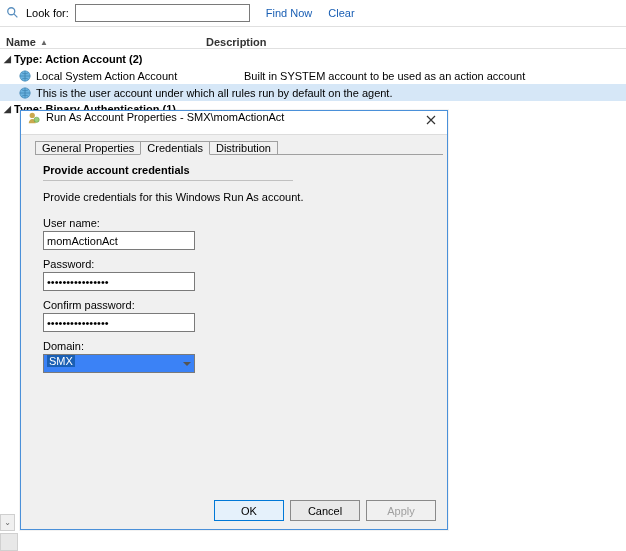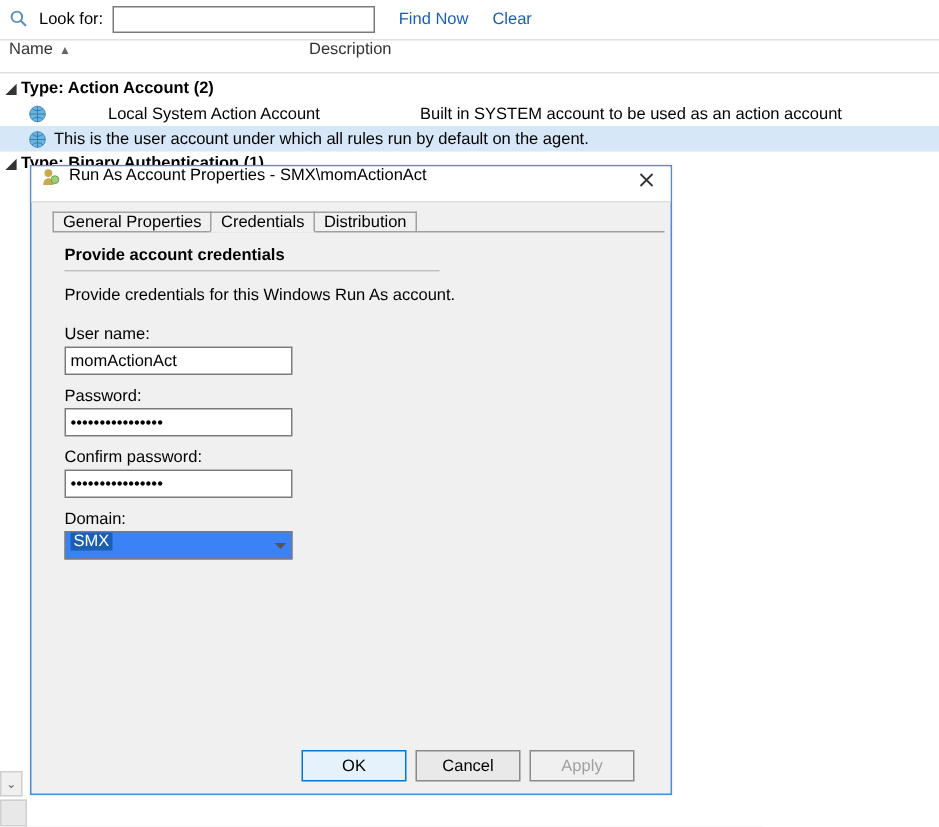--- a/index.html
+++ b/index.html
@@ -5,33 +5,33 @@
 * { box-sizing: border-box; font-family: "Segoe UI", Tahoma, sans-serif; font-size: 11px; }
 body { margin: 0; width: 626px; height: 551px; background: #fff; color: #000; position: relative; overflow: hidden; }
 
 
 .lookbar { display: flex; align-items: center; gap: 6px; padding: 4px 6px; border-bottom: 1px solid #e0e0e0; }
 .lookbar .mag { width: 14px; height: 14px; }
 .lookbar input { width: 175px; height: 18px; border: 1px solid #7a7a7a; padding: 0 3px; }
 .lookbar .link { color: #1a5fb4; cursor: pointer; margin-left: 10px; }
 
 
-.colhdr { display: flex; border-bottom: 1px solid #e0e0e0; height: 22px; align-items: flex-start; padding-left: 6px; color: #333; }
+.colhdr { display: flex; border-bottom: 1px solid #e0e0e0; height: 22px; align-items: flex-end; padding-left: 6px; color: #333; font-weight: bold; }
 .colhdr .col1 { width: 200px; display: flex; align-items: center; gap: 4px; }
 .colhdr .col1 .sort { font-size: 8px; color: #666; }
 .colhdr .col2 { flex: 1; }
 
 
 .listbody { padding: 2px 0; }
 .group { display: flex; align-items: center; padding: 2px 6px 2px 4px; font-weight: bold; }
 .group .arrow { width: 10px; display: inline-block; font-size: 9px; color: #333; }
 .row { display: flex; align-items: center; padding: 1px 0 1px 18px; height: 17px; }
 .row.sel { background: #d6e7f7; }
 .row .ic { width: 14px; height: 14px; margin-right: 4px; }
-.row .c1 { width: 208px; margin-left: 36px; }
+.row .c1 { width: 208px; }
 .row .c2 { flex: 1; color: #000; }
 
 
 .dialog { position: absolute; left: 20px; top: 110px; width: 428px; height: 420px; background: #f0f0f0; border: 1px solid #4a90d9; box-shadow: 0 0 0 1px rgba(0,0,0,0.05); }
 .titlebar { display: flex; align-items: flex-start; height: 24px; background: #fff; border-bottom: 1px solid #dcdcdc; padding: 0 6px; }
 .titlebar .ic { width: 14px; height: 14px; margin-right: 5px; }
 .titlebar .title { flex: 1; }
 .titlebar .close { width: 20px; height: 18px; display: flex; align-items: center; justify-content: center; cursor: pointer; }
 
 .tabs { display: flex; margin: 6px 4px 0 14px; }
@@ -42,21 +42,21 @@
 .tabbody { padding: 6px 14px 0 22px; }
 .section-title { font-weight: bold; padding: 3px 0 4px 0; border-bottom: 1px solid #c0c0c0; width: 250px; }
 .hint { margin: 10px 0 14px 0; }
 .fld-label { margin-top: 8px; }
 .fld-input, .fld-combo { width: 152px; height: 19px; border: 1px solid #7a7a7a; padding: 0 3px; margin-top: 2px; display: block; font-family: inherit; font-size: 11px; }
 .fld-combo { appearance: none; background: #3b82f6; padding-right: 16px; }
 .combo-wrap { position: relative; width: 152px; }
 .combo-wrap::after { content: ""; position: absolute; right: 4px; top: 8px; border: 4px solid transparent; border-top-color: #555; pointer-events: none; }
 .domain-sel { background: #1a5fb4; color: #fff; padding: 0 2px; }
 
-.btnbar { position: absolute; bottom: 8px; right: 24px; display: flex; gap: 6px; justify-content: space-between; }
+.btnbar { position: absolute; bottom: 8px; right: 11px; display: flex; gap: 6px; justify-content: space-between; }
 .btn { width: 70px; height: 21px; border: 1px solid #8a8a8a; background: #e9e9e9; cursor: pointer; }
 .btn.default { border: 1px solid #0078d7; background: #e5f1fb; }
 .btn.disabled { color: #a0a0a0; background: #f0f0f0; cursor: default; }
 
 
 .sb-down { position: absolute; left: 0; bottom: 20px; width: 15px; height: 17px; border: 1px solid #cfcfcf; background: #f0f0f0; display: flex; align-items: center; justify-content: center; font-size: 8px; color: #666; }
 .footer { position: absolute; left: 0; bottom: 0; width: 18px; height: 18px; background: #e8e8e8; border: 1px solid #d0d0d0; }
 
 
 .globe { fill: #6bb3e0; stroke: #2a6fa0; stroke-width: 0.5; }

